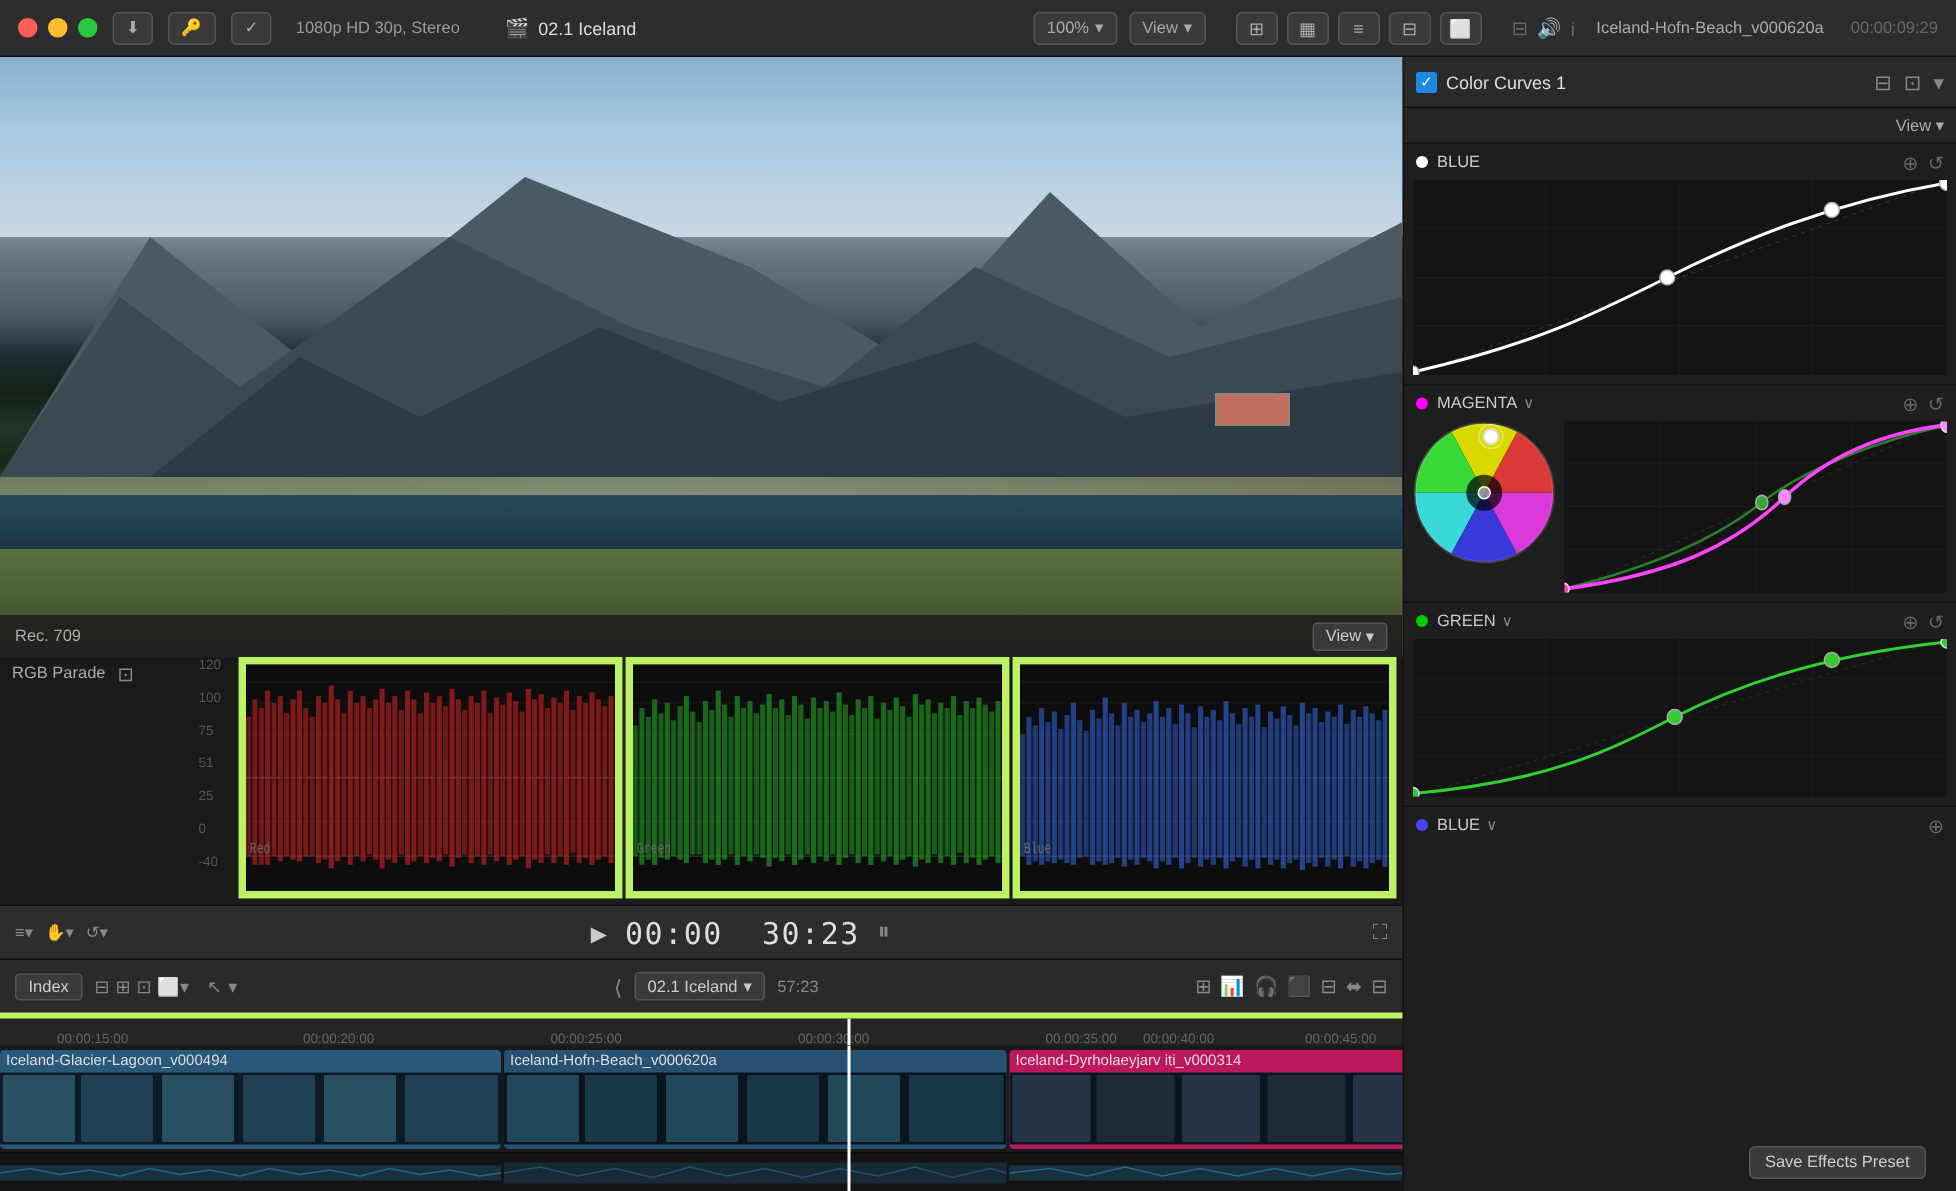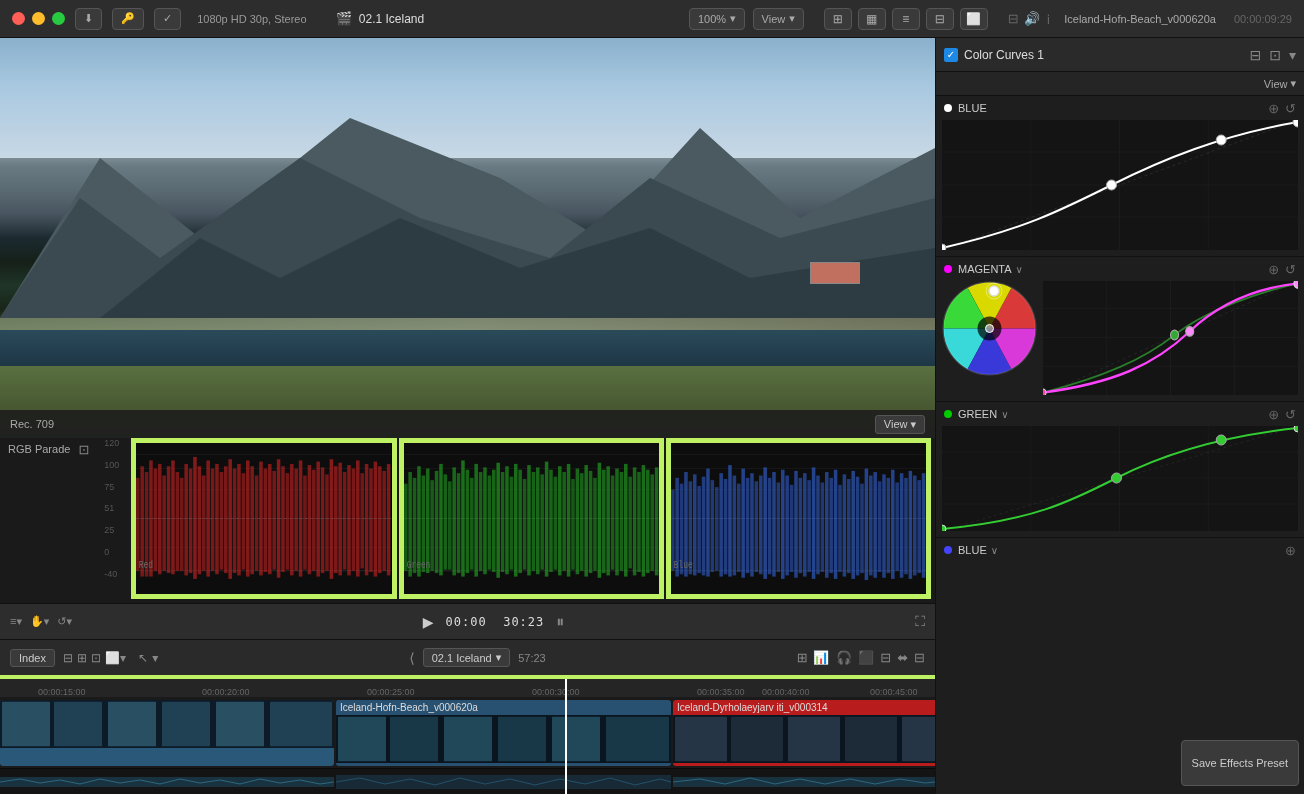--- a/index.html
+++ b/index.html
@@ -180,21 +180,21 @@
       border-top: 1px solid #111;
     }
     .transport-btn {
       color: #ccc;
       font-size: 14px;
       background: none;
       border: none;
       cursor: pointer;
     }
     .timecode {
-      font-size: 12px;
+      font-size: 20px;
       color: #ddd;
       font-family: monospace;
       letter-spacing: 1px;
     }
     .fullscreen-btn { color: #888; font-size: 14px; }
 
     
     .timeline-bar {
       height: 36px;
       background: #2a2a2a;
@@ -349,26 +349,26 @@
     .luma-section { }
     .luma-graph { height: 130px; }
 
     
     .magenta-section { }
 
     
     .save-preset-btn {
       position: absolute;
       bottom: 8px;
-      right: 5px;
+      right: 20px;
       background: #3a3a3a;
       border: 1px solid #555;
       border-radius: 4px;
       color: #ccc;
-      padding: 16px 10px;
+      padding: 4px 10px;
       font-size: 11px;
       cursor: pointer;
     }
 
     
     svg { display: block; }
 
     
     .index-btn {
       background: #3a3a3a;
@@ -459,21 +459,21 @@
       </div>
     </div>
 
     <div class="waveform-panel">
       <div class="waveform-header">
         <span class="waveform-title">RGB Parade</span>
         <span class="waveform-export-btn">⊡</span>
       </div>
       <div class="waveform-channels">
 
-        <div style="width:28px;position:relative;height:100%;">
+        <div style="width:28px;position:relative;height:100%;margin-left:28px;">
           <div class="y-labels">
             <span>120</span>
             <span>100</span>
             <span>75</span>
             <span>51</span>
             <span>25</span>
             <span>0</span>
             <span>-40</span>
           </div>
         </div>
@@ -759,20 +759,21 @@
       <span class="ruler-tick" style="left:697px;">00:00:35:00</span>
       <span class="ruler-tick" style="left:762px;">00:00:40:00</span>
       <span class="ruler-tick" style="left:870px;">00:00:45:00</span>
     </div>
 
     <div style="flex:1;background:#1a1a1a;position:relative;overflow:hidden;">
 
       <div style="position:absolute;left:565px;top:0;bottom:0;width:2px;background:white;z-index:10;"></div>
 
       <div style="position:absolute;left:0;top:3px;width:334px;bottom:28px;background:#2a5878;border-radius:3px;overflow:hidden;">
+        <div style="padding:2px 4px;font-size:10px;color:#ddd;white-space:nowrap;overflow:hidden;">Iceland-Glacier-Lagoon_v000494</div>
         <div style="background:linear-gradient(180deg,#1a3a4a 0%,#0a2030 50%,#1a3a4a 100%);height:calc(100% - 18px);opacity:0.9;">
           <svg width="100%" height="100%" viewBox="0 0 334 55" preserveAspectRatio="none">
             <rect width="334" height="55" fill="#0a1520"></rect>
 
             <rect x="2" y="2" width="48" height="51" fill="#2a5060" rx="1"></rect>
             <rect x="54" y="2" width="48" height="51" fill="#204050" rx="1"></rect>
             <rect x="108" y="2" width="48" height="51" fill="#2a5060" rx="1"></rect>
             <rect x="162" y="2" width="48" height="51" fill="#204050" rx="1"></rect>
             <rect x="216" y="2" width="48" height="51" fill="#2a5060" rx="1"></rect>
             <rect x="270" y="2" width="62" height="51" fill="#204050" rx="1"></rect>
@@ -788,21 +789,21 @@
             <rect x="2" y="2" width="48" height="51" fill="#204858" rx="1"></rect>
             <rect x="54" y="2" width="48" height="51" fill="#183848" rx="1"></rect>
             <rect x="108" y="2" width="48" height="51" fill="#204858" rx="1"></rect>
             <rect x="162" y="2" width="48" height="51" fill="#183848" rx="1"></rect>
             <rect x="216" y="2" width="48" height="51" fill="#204858" rx="1"></rect>
             <rect x="270" y="2" width="63" height="51" fill="#183848" rx="1"></rect>
           </svg>
         </div>
       </div>
 
-      <div style="position:absolute;left:673px;top:3px;width:380px;bottom:28px;background:#b91c1c;border-radius:3px;overflow:hidden;">
+      <div style="position:absolute;left:673px;top:3px;width:380px;bottom:28px;background:#be185d;border-radius:3px;overflow:hidden;">
         <div style="padding:2px 4px;font-size:10px;color:#ddd;white-space:nowrap;overflow:hidden;">Iceland-Dyrholaeyjarv iti_v000314</div>
         <div style="background:linear-gradient(180deg,#1a3040 0%,#0a2028 50%,#1a3040 100%);height:calc(100% - 18px);">
           <svg width="100%" height="100%" viewBox="0 0 380 55" preserveAspectRatio="none">
             <rect width="380" height="55" fill="#0a1520"></rect>
             <rect x="2" y="2" width="52" height="51" fill="#253545" rx="1"></rect>
             <rect x="58" y="2" width="52" height="51" fill="#1d2a38" rx="1"></rect>
             <rect x="115" y="2" width="52" height="51" fill="#253545" rx="1"></rect>
             <rect x="172" y="2" width="52" height="51" fill="#1d2a38" rx="1"></rect>
             <rect x="229" y="2" width="52" height="51" fill="#253545" rx="1"></rect>
             <rect x="286" y="2" width="92" height="51" fill="#1d2a38" rx="1"></rect>

